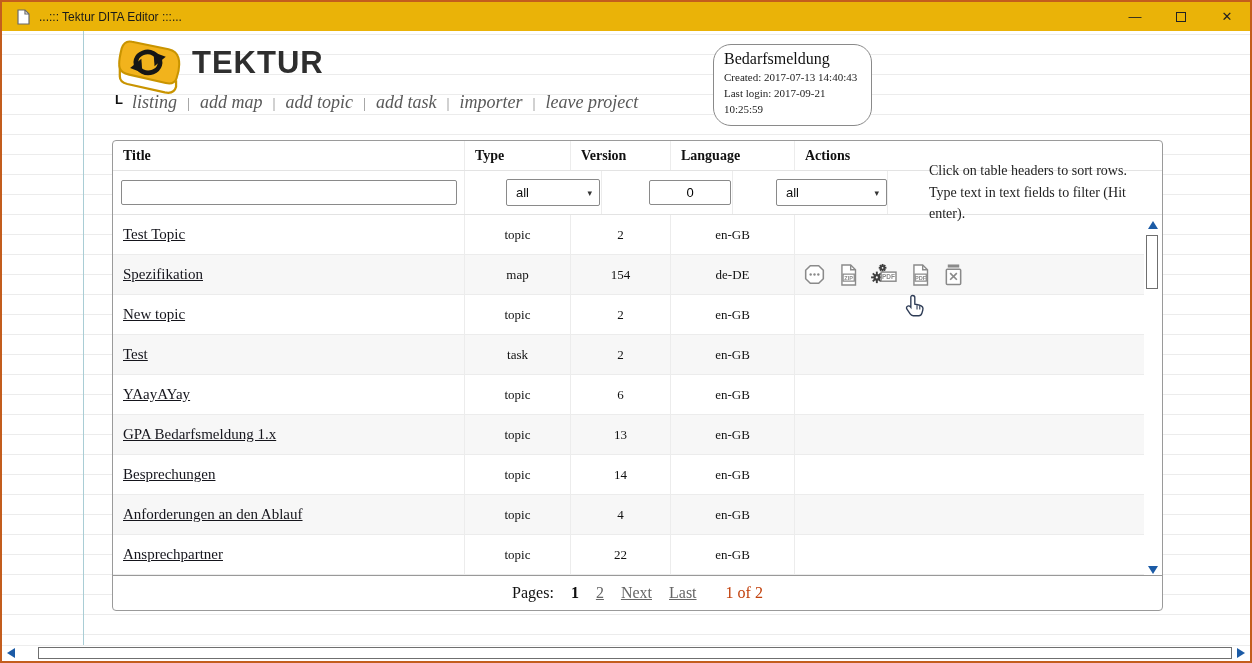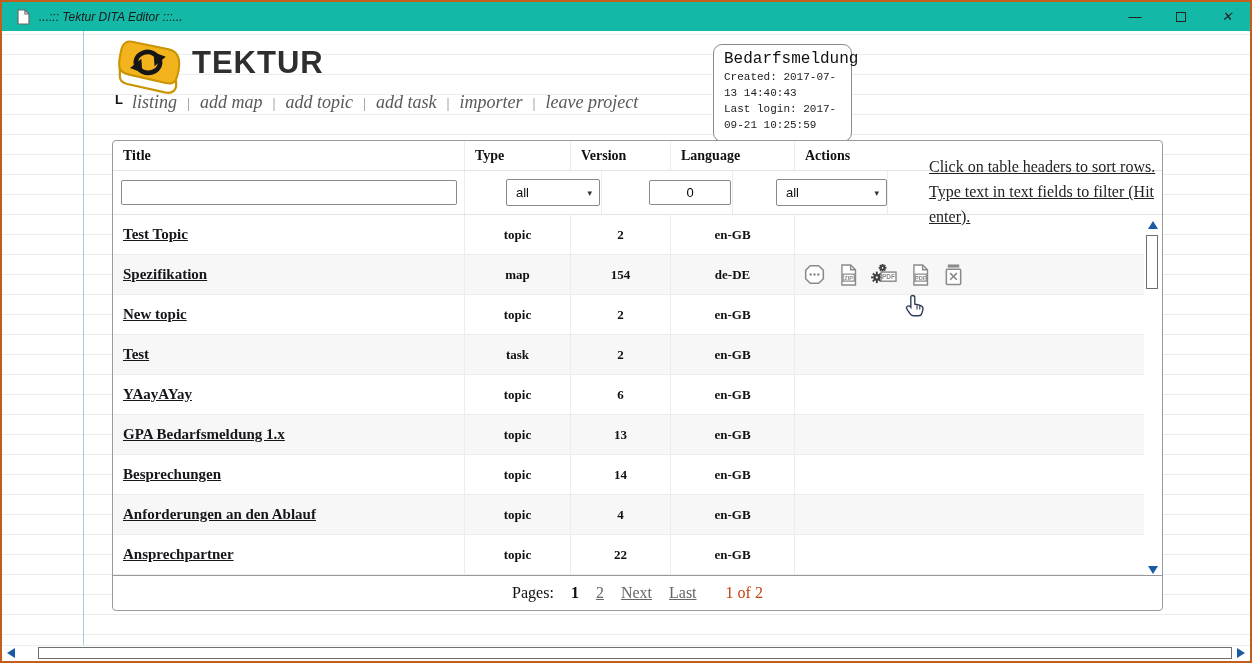--- a/index.html
+++ b/index.html
@@ -1,42 +1,42 @@
 <!DOCTYPE html>
 <html><head>
 <meta charset="utf-8">
 <style>
   * { margin:0; padding:0; box-sizing:border-box; }
   html,body { width:1252px; height:663px; overflow:hidden; background:#fff;
               font-family:"Liberation Sans", sans-serif; }
   .window { position:relative; width:1252px; height:663px; border:2px solid #c35d1d; background:#fff; }
 
   
-  .titlebar { position:absolute; left:0; top:0; right:0; height:29px; background:#14b8a6;
-              display:flex; align-items:center; padding-left:15px;font-style:italic; }
+  .titlebar { position:absolute; left:0; top:0; right:0; height:29px; background:#eab308;
+              display:flex; align-items:center; padding-left:15px; }
   .titlebar .doc-ic { margin-right:9px; display:flex; }
   .titlebar .win-title { font-size:12px; color:#1a1a1a; }
   .win-controls { position:absolute; right:0; top:0; height:29px; display:flex; }
   .win-btn { width:46px; height:29px; display:flex; align-items:center; justify-content:center;
              font-size:13px; color:#222; cursor:default; }
   .win-btn.max span { width:10px; height:10px; border:1px solid #222; display:block; }
 
   
   .paper { position:absolute; left:0; top:29px; right:0; bottom:16px;
            background-image:repeating-linear-gradient(to bottom,#ececec 0 1px,#ffffff 1px 20px);
            background-position:0 3px; }
   .margin-line { position:absolute; left:81px; top:0; bottom:0; width:1px; background:#a9cdd5; }
 
   
   .logo-book { position:absolute; left:104px; top:8px; }
   .logo-text { position:absolute; left:190px; top:16px; font-size:31px; font-weight:700;
                letter-spacing:1px; color:#2e2e2e; line-height:1; }
-  .info-box { position:absolute; left:711px; top:13px; width:139px; background:#fff;
-              border:1px solid #8a8a8a; border-radius:9px; padding:5px 10px 7px;
-              font-family:Liberation Mono, monospace; }
+  .info-box { position:absolute; left:711px; top:13px; width:159px; background:#fff;
+              border:1px solid #8a8a8a; border-radius:18px; padding:5px 10px 7px;
+              font-family:Liberation Serif, serif; }
   .info-box .pname { font-size:16px; color:#111; margin-bottom:2px; }
   .info-box .pline { font-size:11px; color:#222; line-height:1.45; }
 
   
   .nav { position:absolute; left:113px; top:61px; display:flex; align-items:baseline;
          font-family:"Liberation Serif", serif; }
   .nav .lmark { font-family:"Liberation Sans", sans-serif; font-weight:bold; font-size:13px;
                 color:#111; margin-right:9px; position:relative; top:-4px; }
   .nav a { font-style:italic; font-size:18px; color:#595959; text-decoration:none; cursor:pointer; }
   .nav .sep { color:#8d8d8d; font-size:15px; margin:0 10px; }
@@ -56,26 +56,26 @@
                font-family:"Liberation Sans", sans-serif; font-size:13px; padding:0 6px; outline:none; }
   .num-input { margin-left:16px; width:82px; height:25px; border:1px solid #8a8a8a; border-radius:2px;
                font-family:"Liberation Sans", sans-serif; font-size:13px; text-align:center; outline:none; }
   .selbox { height:27px; border:1px solid #8a8a8a; border-radius:2px; background:#fff;
             display:flex; align-items:center; padding:0 7px 0 9px;
             font-family:"Liberation Sans", sans-serif; font-size:13px; color:#111; cursor:default; }
   .selbox .arr { margin-left:auto; font-size:9px; color:#333; }
   .selbox .arr::after { content:"▾"; }
   .sel-type { margin-left:10px; width:94px; }
   .sel-lang { margin-left:12px; width:113px; }
-  .hint { margin-left:10px; font-size:16px; color:#222; line-height:1.55;text-decoration:underline; }
+  .hint { margin-left:10px; font-size:14px; color:#222; line-height:1.55; }
 
   .rows { position:relative; }
   .drow { display:flex; height:40px; align-items:center; width:1031px; border-bottom:1px solid #ececec; }
   .drow.alt { background:#f7f7f7; }
-  .dcell { height:100%; display:flex; align-items:center; border-right:1px solid #ececec;font-weight:bold; }
+  .dcell { height:100%; display:flex; align-items:center; border-right:1px solid #ececec; }
   .dcell.ctr { justify-content:center; font-size:13px; color:#111; }
   .dcell.c-title { padding-left:10px; }
   .rowlink { font-size:15px; color:#15151c; text-decoration:underline; cursor:pointer; }
   .acts { flex:1; height:100%; display:flex; align-items:center; gap:12px; padding-left:8px;
           border-right:none; }
   .aicon { display:flex; cursor:pointer; }
 
   
   .vscroll { position:absolute; right:1px; top:75px; width:16px; height:361px; }
   .v-up, .v-dn { position:absolute; left:3px; width:0; height:0; border-left:5.5px solid transparent;

